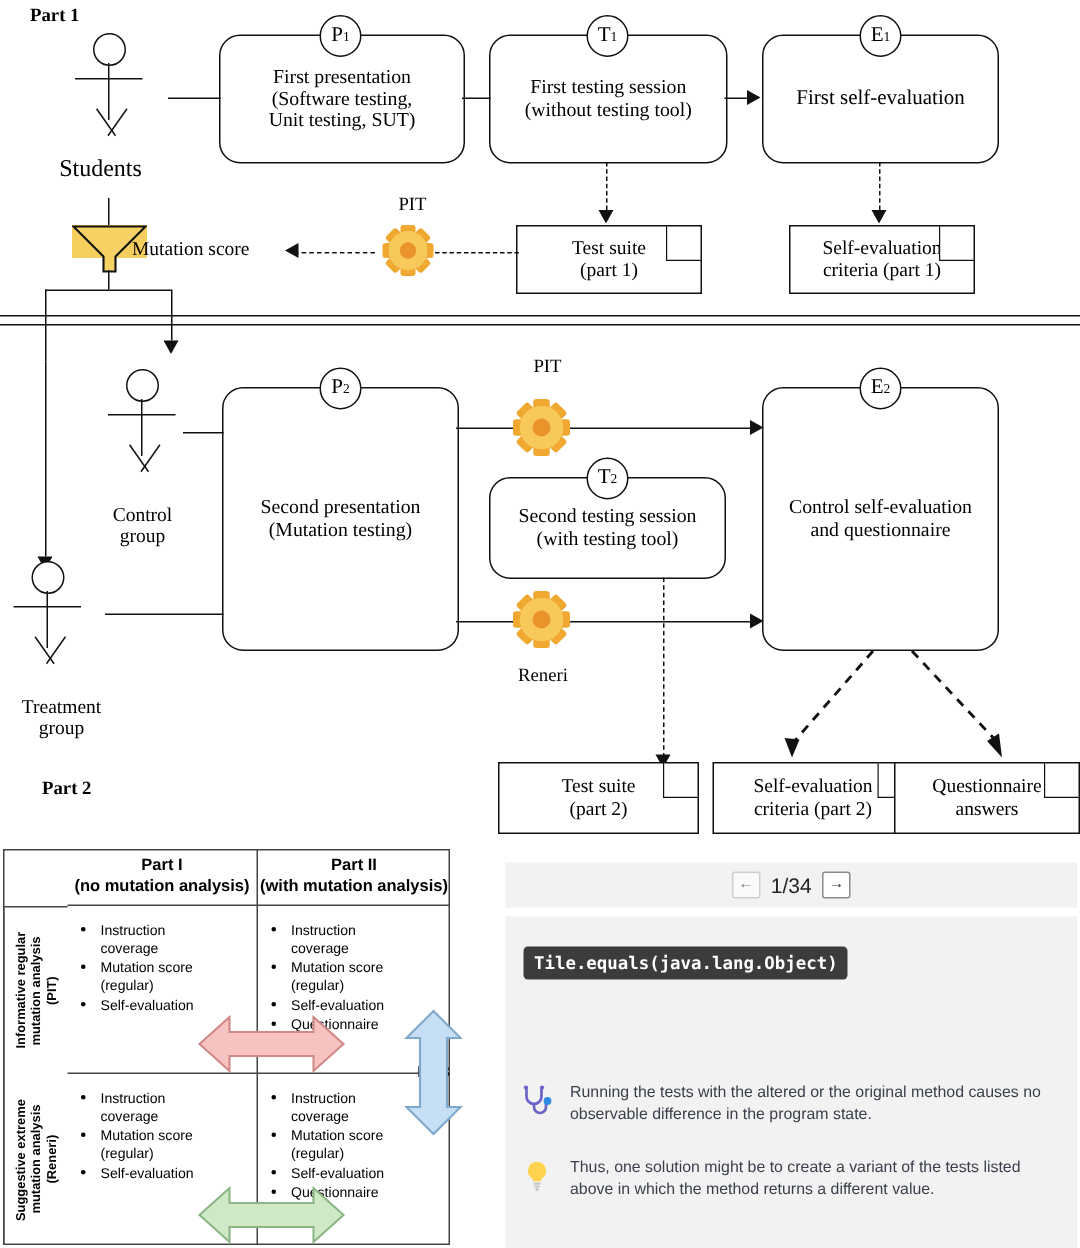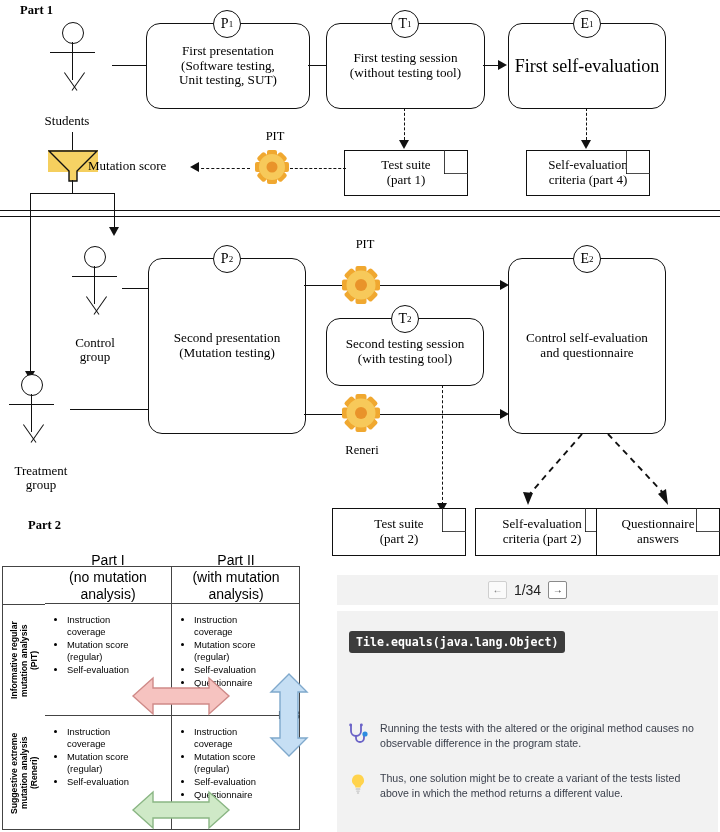--- a/index.html
+++ b/index.html
@@ -39,22 +39,22 @@
   
   .stick{position:absolute;}
   .stick .head{position:absolute;border:1.7px solid #111;border-radius:50%;background:#fff;}
   
   .funnel{position:absolute;}
   
   #matrix{position:absolute;left:2px;top:566px;width:298px;height:264px;
           font-family:"Liberation Sans",sans-serif;}
   .mt-outer{position:absolute;inset:0;border:1.6px solid #444;box-sizing:border-box;}
   .mt-cell{position:absolute;box-sizing:border-box;}
-  .mt-hdr{font-weight:normal;font-size:14px;text-align:center;line-height:1.22;
-          display:flex;align-items:flex-end;justify-content:center;}
+  .mt-hdr{font-weight:bold;font-size:11px;text-align:center;line-height:1.22;
+          display:flex;align-items:center;justify-content:center;}
   .mt-rot{font-weight:bold;font-size:8.6px;line-height:1.2;text-align:center;
           writing-mode:vertical-rl;transform:rotate(180deg);
           display:flex;align-items:center;justify-content:center;}
   .mt-list{font-size:9.4px;line-height:1.28;padding:10px 4px 4px 22px;}
   .mt-list li{margin-bottom:1px;}
   .rq{position:absolute;font-family:"Liberation Sans",sans-serif;font-weight:bold;
       font-size:10.5px;display:flex;align-items:center;justify-content:center;color:#111;}
   
   #toolpanel{position:absolute;left:337px;top:566px;width:381px;height:266px;
              font-family:"Liberation Sans",sans-serif;background:#fff;}
@@ -80,21 +80,21 @@
 
 <div class="lbl bold" style="left:20px;top:4px;font-size:12.5px;">Part 1</div>
 
 <div class="stick" style="left:40px;top:22px;width:66px;height:90px;">
   <div class="head" style="left:22px;top:0;width:20px;height:20px;"></div>
   <div class="vline" style="left:32px;top:20px;height:38px;"></div>
   <div class="hline" style="left:10px;top:30px;width:45px;"></div>
   <div class="hline" style="left:15px;top:68px;width:22px;transform:rotate(55deg);transform-origin:right center;"></div>
   <div class="hline" style="left:32px;top:68px;width:22px;transform:rotate(-55deg);transform-origin:left center;"></div>
 </div>
-<div class="lbl" style="left:32px;top:114px;width:70px;font-size:13px;">Students</div>
+<div class="lbl" style="left:32px;top:104px;width:70px;font-size:16px;">Students</div>
 
 <div class="vline" style="left:72px;top:132px;height:20px;"></div>
 
 <div class="funnel" style="left:48px;top:150px;width:50px;height:32px;">
   <div style="position:absolute;left:0;top:0;width:0;height:0;border-left:25px solid #f5cf5e;border-right:25px solid #f5cf5e;border-top:22px solid #f5cf5e;border-bottom:0;"></div>
   <div style="position:absolute;left:0;top:0;width:0;height:0;border-left:25px solid transparent;border-right:25px solid transparent;border-top:22px solid transparent;box-sizing:border-box;"></div>
   <svg width="50" height="32" style="position:absolute;left:0;top:0;">
     <polygon points="1,1 49,1 29,21 29,31 21,31 21,21" fill="#f6d264" stroke="#111" stroke-width="1.4"></polygon>
   </svg>
 </div>
@@ -124,21 +124,21 @@
   <div>
     <div>First testing session</div>
     <div>(without testing tool)</div>
   </div>
 </div>
 <div class="tag" style="left:391px;top:10px;">
   <span>T</span>
     <sub>1</sub>
 </div>
 
-<div class="roundbox" style="left:508px;top:23px;width:156px;height:84px;font-size:18px;">
+<div class="roundbox" style="left:508px;top:23px;width:156px;height:84px;font-size:14px;">
   <div>First self-evaluation</div>
 </div>
 <div class="tag" style="left:573px;top:10px;">
   <span>E</span>
     <sub>1</sub>
 </div>
 
 <div class="hline" style="left:112px;top:65px;width:35px;"></div>
 <div class="hline" style="left:308px;top:65px;width:19px;"></div>
 <div class="hline" style="left:483px;top:65px;width:16px;"></div>
@@ -157,21 +157,21 @@
   </div>
   <svg width="24" height="24" style="position:absolute;right:-1px;top:-1px;">
     <polygon points="0,0 24,24 0,24" fill="#fff" stroke="none"></polygon>
     <polyline points="0,0 0,24 24,24" fill="none" stroke="#111" stroke-width="1.6"></polyline>
   </svg>
 </div>
 
 <div class="doc" style="left:526px;top:150px;width:122px;height:44px;font-size:13px;">
   <div>
     <div>Self-evaluation</div>
-    <div>criteria (part 4)</div>
+    <div>criteria (part 1)</div>
   </div>
   <svg width="24" height="24" style="position:absolute;right:-1px;top:-1px;">
     <polygon points="0,0 24,24 0,24" fill="#fff" stroke="none"></polygon>
     <polyline points="0,0 0,24 24,24" fill="none" stroke="#111" stroke-width="1.6"></polyline>
   </svg>
 </div>
 
 <div class="lbl" style="left:250px;top:130px;width:50px;font-size:12.5px;">PIT</div>
 <div class="dhline" style="left:290px;top:168px;width:56px;"></div>
 <div class="dhline" style="left:196px;top:168px;width:54px;"></div>

